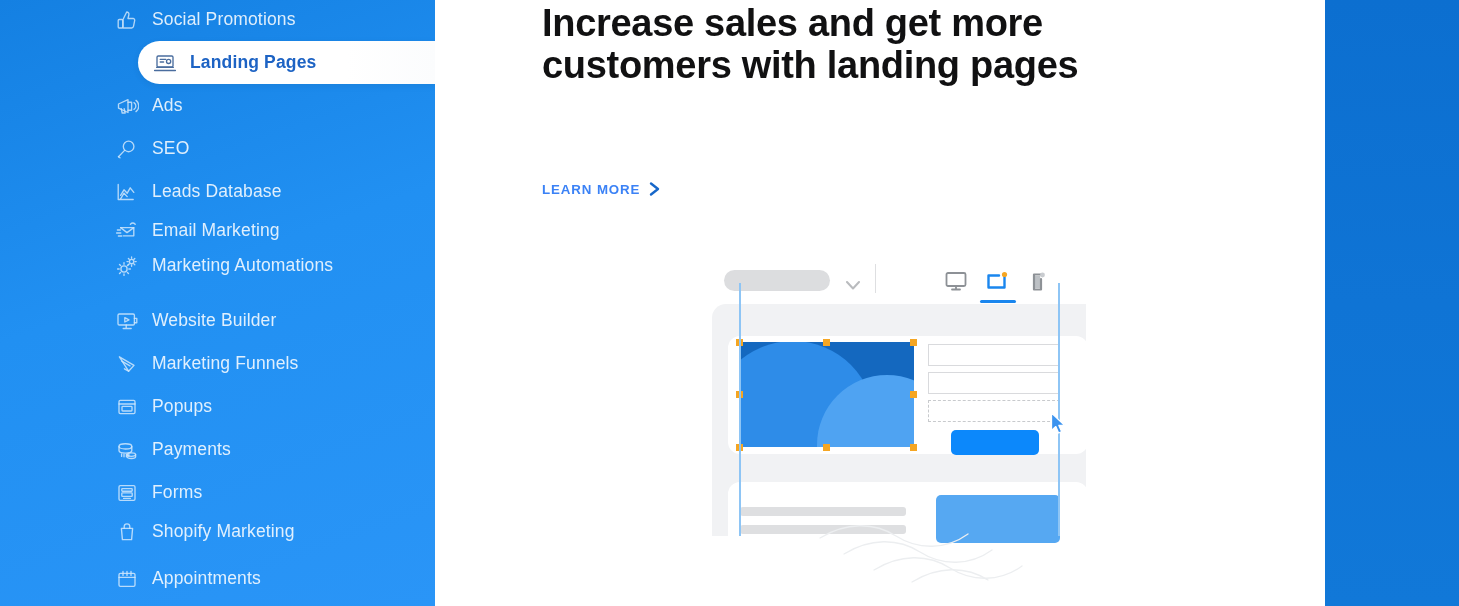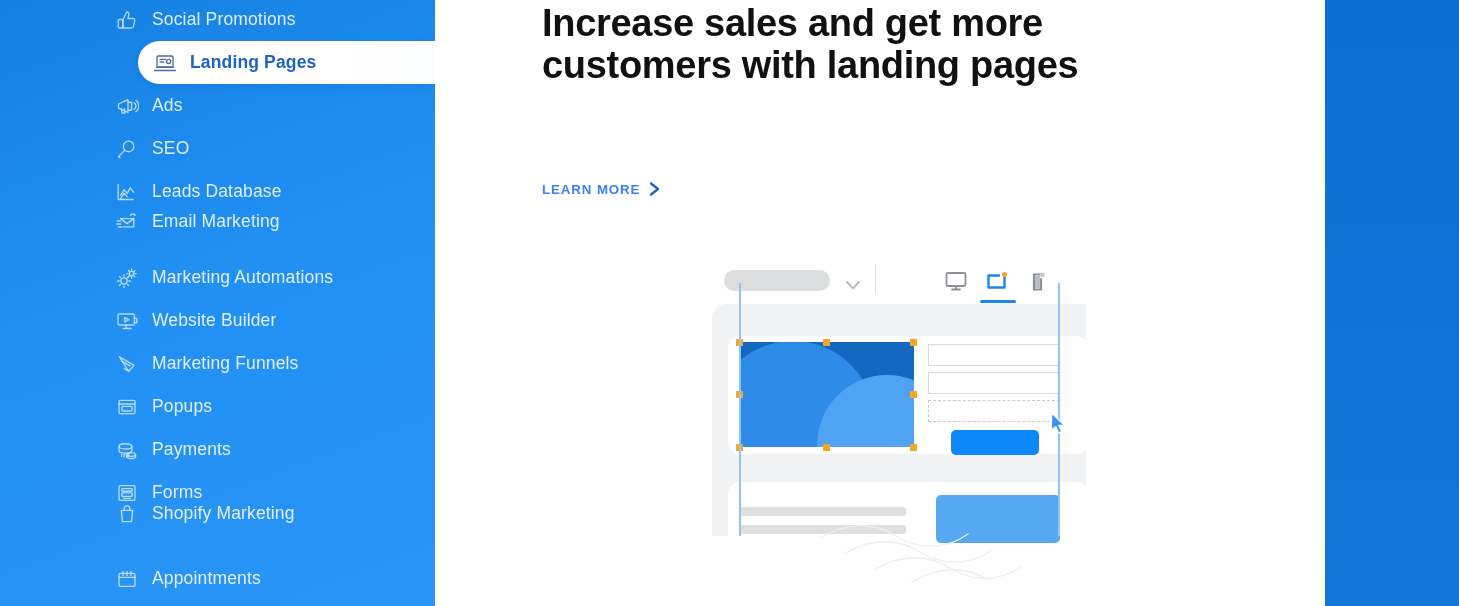--- a/index.html
+++ b/index.html
@@ -368,34 +368,34 @@
             <svg width="24" height="24" viewBox="0 0 24 24">
               <g stroke="currentColor" fill="none" stroke-width="1.35" stroke-linecap="round" stroke-linejoin="round">
       <path d="M3.2 4.5v15h15"></path>
                 <path d="M5.6 15.4 9 9.8l3.2 3.4 3-5.4 3.6 4.6"></path>
       <path d="M5.6 18.8 9 13.2l3.2 3.4"></path>
               </g>
             </svg>
           </span>
           <span class="nav-label">Leads Database</span>
         </li>
-        <li class="nav-item" style="position: absolute; top: 200px;">
+        <li class="nav-item" style="position: absolute; top: 209px;">
           <span class="nav-icon">
             <svg width="24" height="24" viewBox="0 0 24 24">
               <g stroke="currentColor" fill="none" stroke-width="1.35" stroke-linecap="round" stroke-linejoin="round">
       <path d="M5.6 8.6h13.2v8.2H8.4"></path>
                 <path d="M5.6 8.6 12 13.6l6.8-5"></path>
       <path d="M2.4 11h3M1.6 14h4.2M3.4 17h3.4"></path>
       <path d="M15.4 5.2a3.4 3.4 0 0 1 4.8 0"></path>
               </g>
             </svg>
           </span>
           <span class="nav-label">Email Marketing</span>
         </li>
-        <li class="nav-item" style="position: absolute; top: 256px;">
+        <li class="nav-item" style="position: absolute; top: 244px;">
           <span class="nav-icon">
             <svg width="24" height="24" viewBox="0 0 24 24">
               <g stroke="currentColor" fill="none" stroke-width="1.35" stroke-linecap="round" stroke-linejoin="round">
       <circle cx="9" cy="15" r="3.1"></circle>
       <path d="M9 10.2v-1.6M9 21.4v-1.6M4.2 15H2.6M15.4 15h-1.6M5.6 11.6 4.5 10.5M13.5 19.5l-1.1-1.1M5.6 18.4l-1.1 1.1M13.5 10.5l-1.1 1.1"></path>
       <circle cx="16.6" cy="7.6" r="2.2"></circle>
       <path d="M16.6 4.2V3M16.6 12.2v-1.2M13.2 7.6H12M21.2 7.6H20M14.2 5.2l-.8-.8M19.8 10.8l-.8-.8M14.2 10l-.8.8M19.8 4.4l-.8.8"></path>
               </g>
             </svg>
           </span>
@@ -458,21 +458,21 @@
               <g stroke="currentColor" fill="none" stroke-width="1.35" stroke-linecap="round" stroke-linejoin="round">
       <rect x="4" y="4.6" width="16" height="14.8" rx="1.3"></rect>
       <rect x="6.8" y="7.6" width="10.4" height="2.6" rx="0.6"></rect>
       <rect x="6.8" y="11.8" width="10.4" height="3.6" rx="0.6"></rect>
       <path d="M8.6 17.4h6.8"></path>
               </g>
             </svg>
           </span>
           <span class="nav-label">Forms</span>
         </li>
-        <li class="nav-item" style="position: absolute; top: 492px; text-align: right;">
+        <li class="nav-item" style="position: absolute; top: 510px; text-align: right;">
           <span class="nav-icon">
             <svg width="24" height="24" viewBox="0 0 24 24">
               <g stroke="currentColor" fill="none" stroke-width="1.35" stroke-linecap="round" stroke-linejoin="round">
       <path d="M6.4 8.4h11.2l-1 11.2H7.4z"></path>
       <path d="M9.2 8.4V6.6a2.8 2.8 0 0 1 5.6 0v1.8"></path>
               </g>
             </svg>
           </span>
           <span class="nav-label">Shopify Marketing</span>
         </li>

